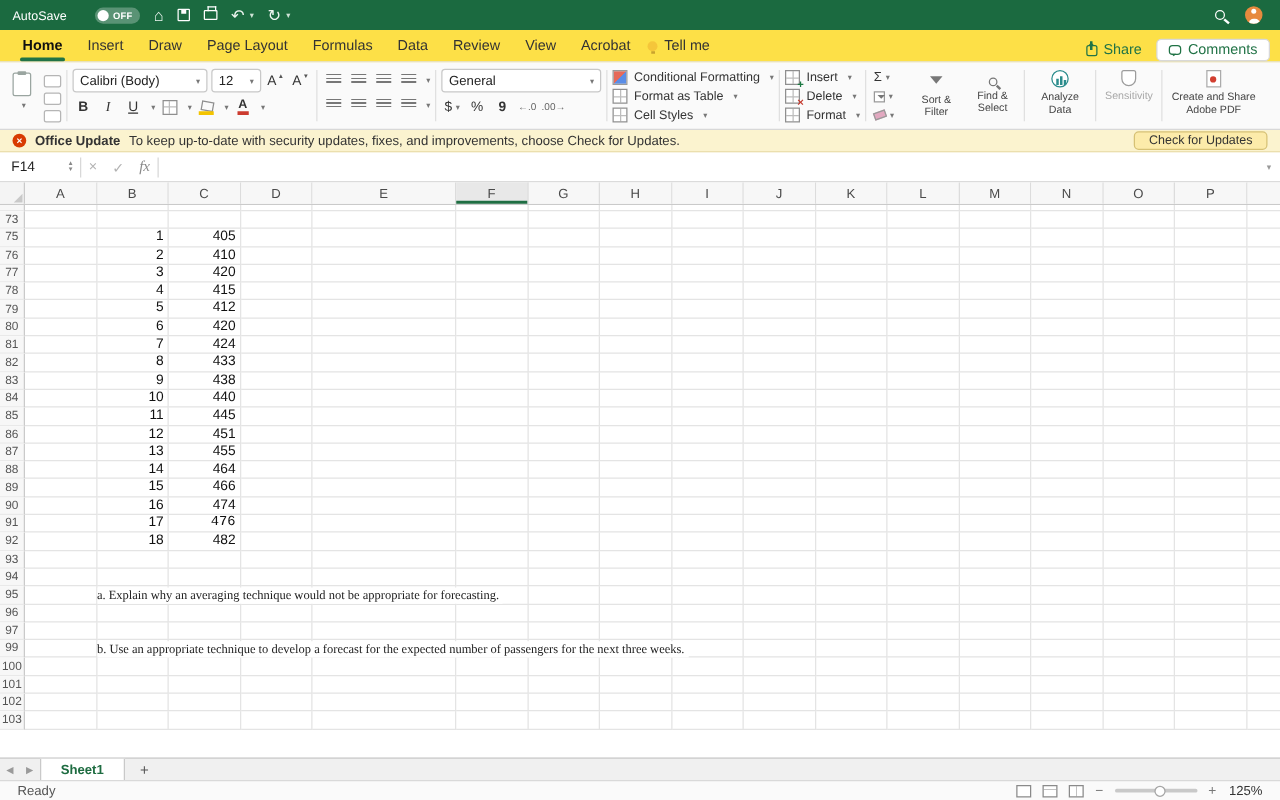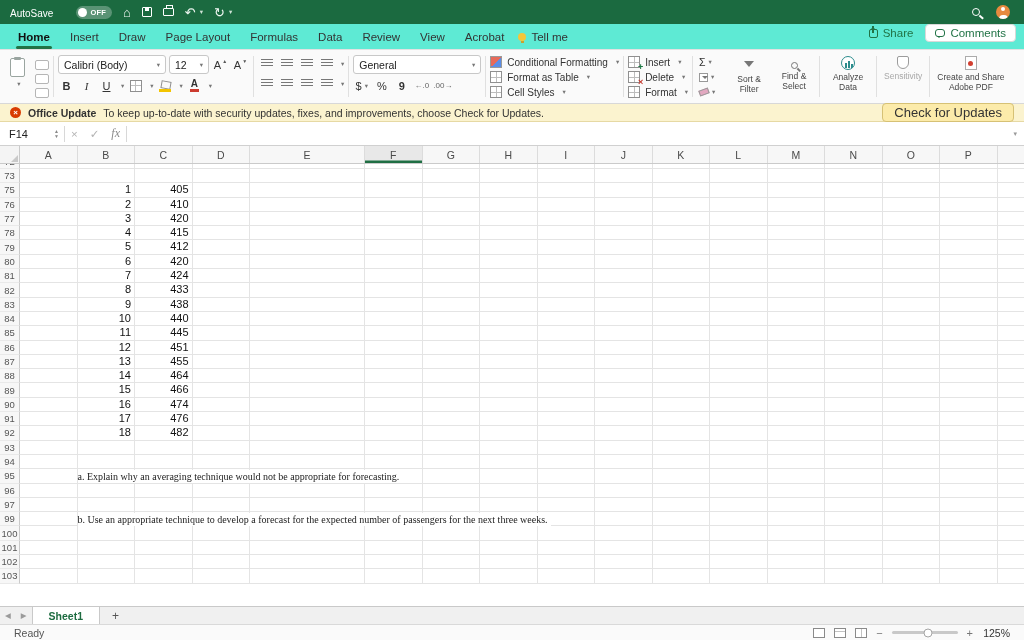--- a/index.html
+++ b/index.html
@@ -26,21 +26,21 @@
   .tb-title{font-weight:bold}
   .tb-status{color:rgba(255,255,255,.72);font-size:11px}
   .tb-right{margin-left:auto;display:flex;align-items:center;gap:16px;padding-right:14px}
   .mag-w{width:8px;height:8px;border:1.5px solid #fff;border-radius:50%;position:relative;display:inline-block}
   .mag-w::after{content:"";position:absolute;width:4.5px;height:1.5px;background:#fff;right:-4px;bottom:-2px;transform:rotate(40deg)}
   .avatar{width:14px;height:14px;border-radius:50%;background:#e78a3e;position:relative;overflow:hidden}
   .avatar::before{content:"";position:absolute;top:2px;left:5px;width:4px;height:4px;background:#fff;border-radius:50%}
   .avatar::after{content:"";position:absolute;bottom:-1px;left:2.5px;width:9px;height:5px;background:#fff;border-radius:4px 4px 0 0}
 
   
-  .tabrow{height:26px;background:#5eead4;border-bottom:1px solid #e2e2e2;display:flex;align-items:flex-start;padding:0 8px}
+  .tabrow{height:26px;background:#fde047;border-bottom:1px solid #e2e2e2;display:flex;align-items:flex-end;padding:0 8px}
   .tabs{display:flex;height:100%}
   .tab{font-size:11.5px;color:#333;padding:0 10px;height:100%;display:flex;align-items:center;position:relative;white-space:nowrap}
   .tab.active{font-weight:bold;color:#111}
   .tab.active::after{content:"";position:absolute;left:8px;right:8px;bottom:0;height:3px;background:#217346;border-radius:2px}
   .tellme{display:flex;align-items:center;gap:5px;font-size:11.5px;color:#333;margin-left:4px}
   .bulb{width:8px;height:8px;border-radius:50%;background:#f5c63a;position:relative}
   .bulb::after{content:"";position:absolute;left:2.5px;bottom:-2.5px;width:3px;height:2.5px;background:#c9a22e}
   .tabrow-right{margin-left:auto;display:flex;gap:12px;align-items:center}
   .share-btn{display:flex;align-items:center;gap:5px;color:#217346;font-size:11.5px}
   .share-ic{width:9px;height:9px;border:1.2px solid #217346;border-radius:2px;position:relative}
@@ -97,21 +97,21 @@
     linear-gradient(#2b8c8c,#2b8c8c) 6px 4px/2px 7px no-repeat,
     linear-gradient(#2b8c8c,#2b8c8c) 9px 7px/2px 4px no-repeat,#fff}
   .sens-ic{width:12px;height:13px;border:1.5px solid #9c9c9c;border-radius:2px 2px 6px 6px;background:#fff}
   .adobe-ic{width:12px;height:14px;border:1px solid #ababab;background:#fff;position:relative}
   .adobe-ic::after{content:"";position:absolute;left:2.5px;top:4px;width:5px;height:5px;border-radius:50%;background:#d23f31}
 
   
   .updatebar{height:18px;background:#fbf3cf;border-bottom:1px solid #e6d9a4;display:flex;align-items:center;padding:0 10px;gap:7px;font-size:10.5px;color:#333}
   .upd-ic{width:11px;height:11px;border-radius:50%;background:#d83b01;color:#fff;font-size:8px;line-height:1;display:flex;align-items:center;justify-content:center;font-weight:bold}
   .upd-title{font-weight:bold}
-  .upd-btn{margin-left:auto;border:1px solid #d6c175;background:#fcebaa;border-radius:4px;padding:1px 11px;font-size:13px;color:#333;white-space:nowrap}
+  .upd-btn{margin-left:auto;border:1px solid #d6c175;background:#fcebaa;border-radius:4px;padding:1px 11px;font-size:10px;color:#333;white-space:nowrap}
 
   
   .formulabar{height:24px;background:#fff;border-bottom:1px solid #d0d0d0;display:flex;align-items:center}
   .namebox{width:64px;height:100%;display:flex;align-items:center;padding:0 5px 0 9px;font-size:11px;color:#222}
   .nb-stepper{margin-left:auto;display:flex;flex-direction:column;font-size:5px;color:#888;line-height:4.5px}
   .fb-sep{width:1px;height:16px;background:#d8d8d8}
   .fb-ic{font-size:11.5px;color:#b3b3b3;padding:0 6px}
   .fx{font-style:italic;font-family:"Liberation Serif",serif;color:#8a8a8a;font-size:12px;padding:0 6px}
   .fb-input{flex:1;height:100%}
   .fb-caret{color:#999;font-size:7px;padding-right:7px}
@@ -806,21 +806,21 @@
             <div class="cell" style="width: 57.5px;"></div>
             <div class="cell" style="width: 57.5px;"></div>
             <div class="cell" style="width: 57.5px;"></div>
             <div class="cell" style="width: 57.5px;"></div>
             <div class="cell fill"></div>
           </div>
           <div class="grid-row">
             <div class="row-h">91</div>
             <div class="cell" style="width: 57.5px;"></div>
             <div class="cell num" style="width: 57.5px;">17</div>
-            <div class="cell num" style="width: 57.5px;">476</div>
+            <div class="cell num" style="width: 57.5px; font-family: Liberation Mono, monospace;">476</div>
             <div class="cell" style="width: 57.5px;"></div>
             <div class="cell" style="width: 115px;"></div>
             <div class="cell" style="width: 57.5px;"></div>
             <div class="cell" style="width: 57.5px;"></div>
             <div class="cell" style="width: 57.5px;"></div>
             <div class="cell" style="width: 57.5px;"></div>
             <div class="cell" style="width: 57.5px;"></div>
             <div class="cell" style="width: 57.5px;"></div>
             <div class="cell" style="width: 57.5px;"></div>
             <div class="cell" style="width: 57.5px;"></div>

